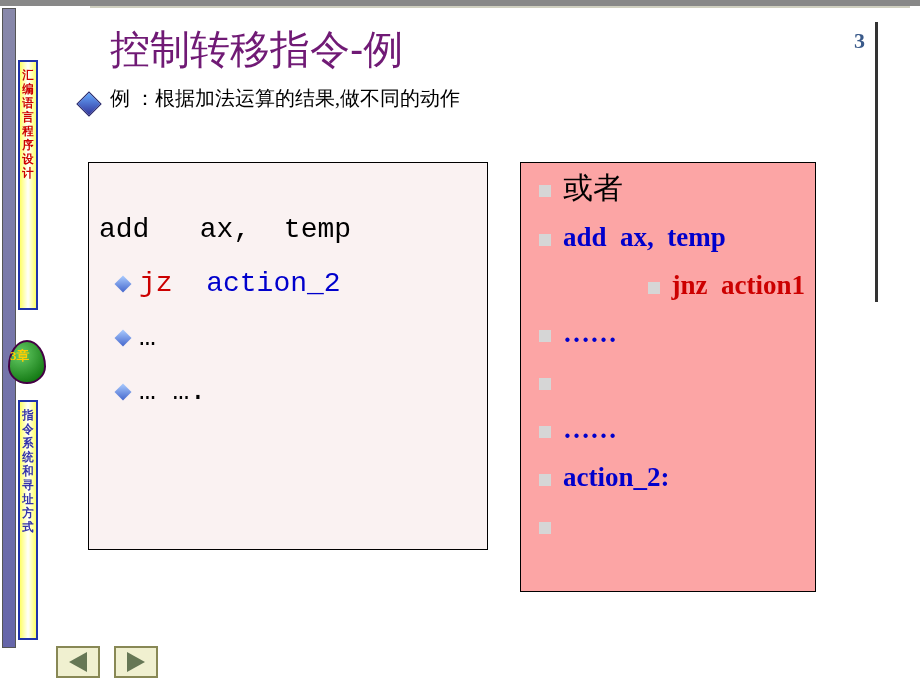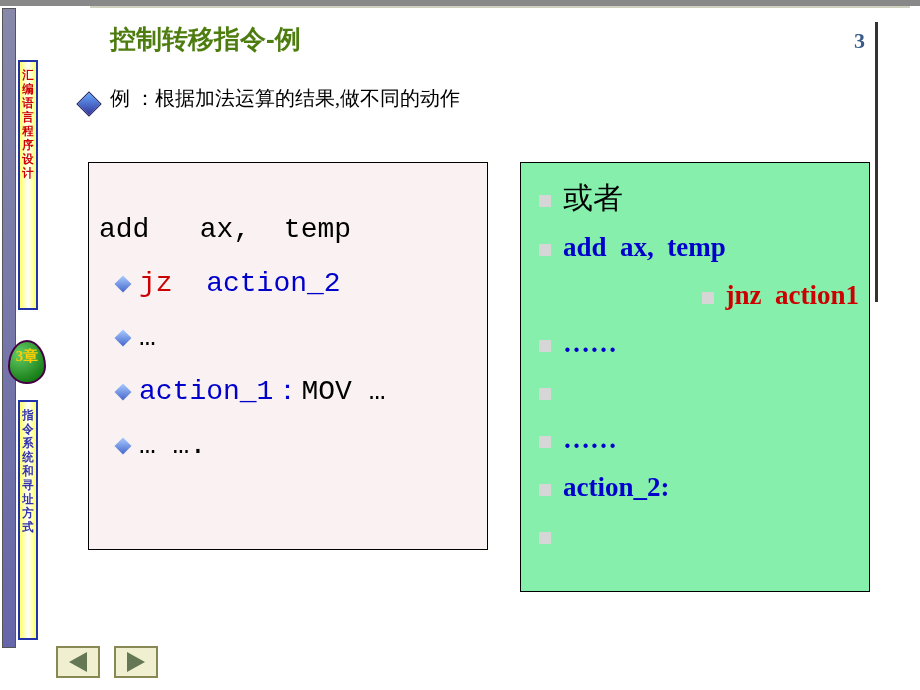--- a/index.html
+++ b/index.html
@@ -53,33 +53,32 @@
   .chapter-badge {
     position: absolute;
     top: 340px;
     left: 8px;
     width: 38px;
     height: 44px;
     background: radial-gradient(circle at 30% 30%, #66cc66, #006600);
     border: 2px solid #440044;
     border-radius: 50% 50% 50% 50% / 60% 60% 40% 40%;
     color: #ffcc00;
-    font-size: 15px;
+    font-size: 13px;
     line-height: 12px;
-    text-align: center;
     padding-top: 8px;
     font-weight: bold;
   }
   .slide-title {
     position: absolute;
     top: 22px;
     left: 110px;
-    font-size: 26px;
-    font-weight: bold;
-    color: #4d7c0f;
+    font-size: 40px;
+    font-weight: normal;
+    color: #701a75;
     font-family: "SimHei", "Microsoft YaHei", sans-serif;
   }
   .slide-number {
     position: absolute;
     top: 28px;
     right: 55px;
     font-size: 22px;
     color: #3a5a8a;
     font-weight: bold;
   }
@@ -133,25 +132,25 @@
     margin: 0 10px 0 18px;
     vertical-align: middle;
   }
   .black { color: #000; }
   .red { color: #cc0000; text-align: right; }
   .blue { color: #0000cc; }
   .codebox-right {
     position: absolute;
     top: 162px;
     left: 520px;
-    width: 350px;
+    width: 296px;
     height: 430px;
     border: 1.5px solid #000;
-    background: #86efac;
-    padding: 10px 10px;
+    background: #fca5a5;
+    padding: 0 10px;
   }
   .codebox-right .rline {
     font-family: "Times New Roman", "SimSun", serif;
     font-size: 27px;
     line-height: 48px;
     font-weight: bold;
     white-space: pre;
   }
   .codebox-right .sq {
     display: inline-block;
@@ -217,21 +216,20 @@
 <div class="slide-number">3</div>
 <div class="right-accent"></div>
 
 <div class="bullet-diamond"></div>
 <div class="example-line">例 ：根据加法运算的结果,做不同的动作</div>
 
 <div class="codebox-left">
   <div class="line black">add   ax,  temp</div>
   <div class="line"><span class="bullet-small"></span><span class="red">jz</span><span class="blue">  action_2</span></div>
   <div class="line"><span class="bullet-small"></span><span class="black">…</span></div>
-  <div class="line"><span class="bullet-small"></span><span class="blue">action_1：</span><span class="black">MOV …</span></div>
   <div class="line"><span class="bullet-small"></span><span class="black">… ….</span></div>
 </div>
 
 <div class="codebox-right">
   <div class="rline big"><span class="sq"></span><span>或者</span></div>
   <div class="rline blue"><span class="sq"></span><span>add  ax,  temp</span></div>
   <div class="rline red"><span class="sq"></span><span>jnz  action1</span></div>
   <div class="rline blue"><span class="sq"></span><span>……</span></div>
   <div class="rline blue"><span class="sq"></span></div>
   <div class="rline blue"><span class="sq"></span><span>……</span></div>

